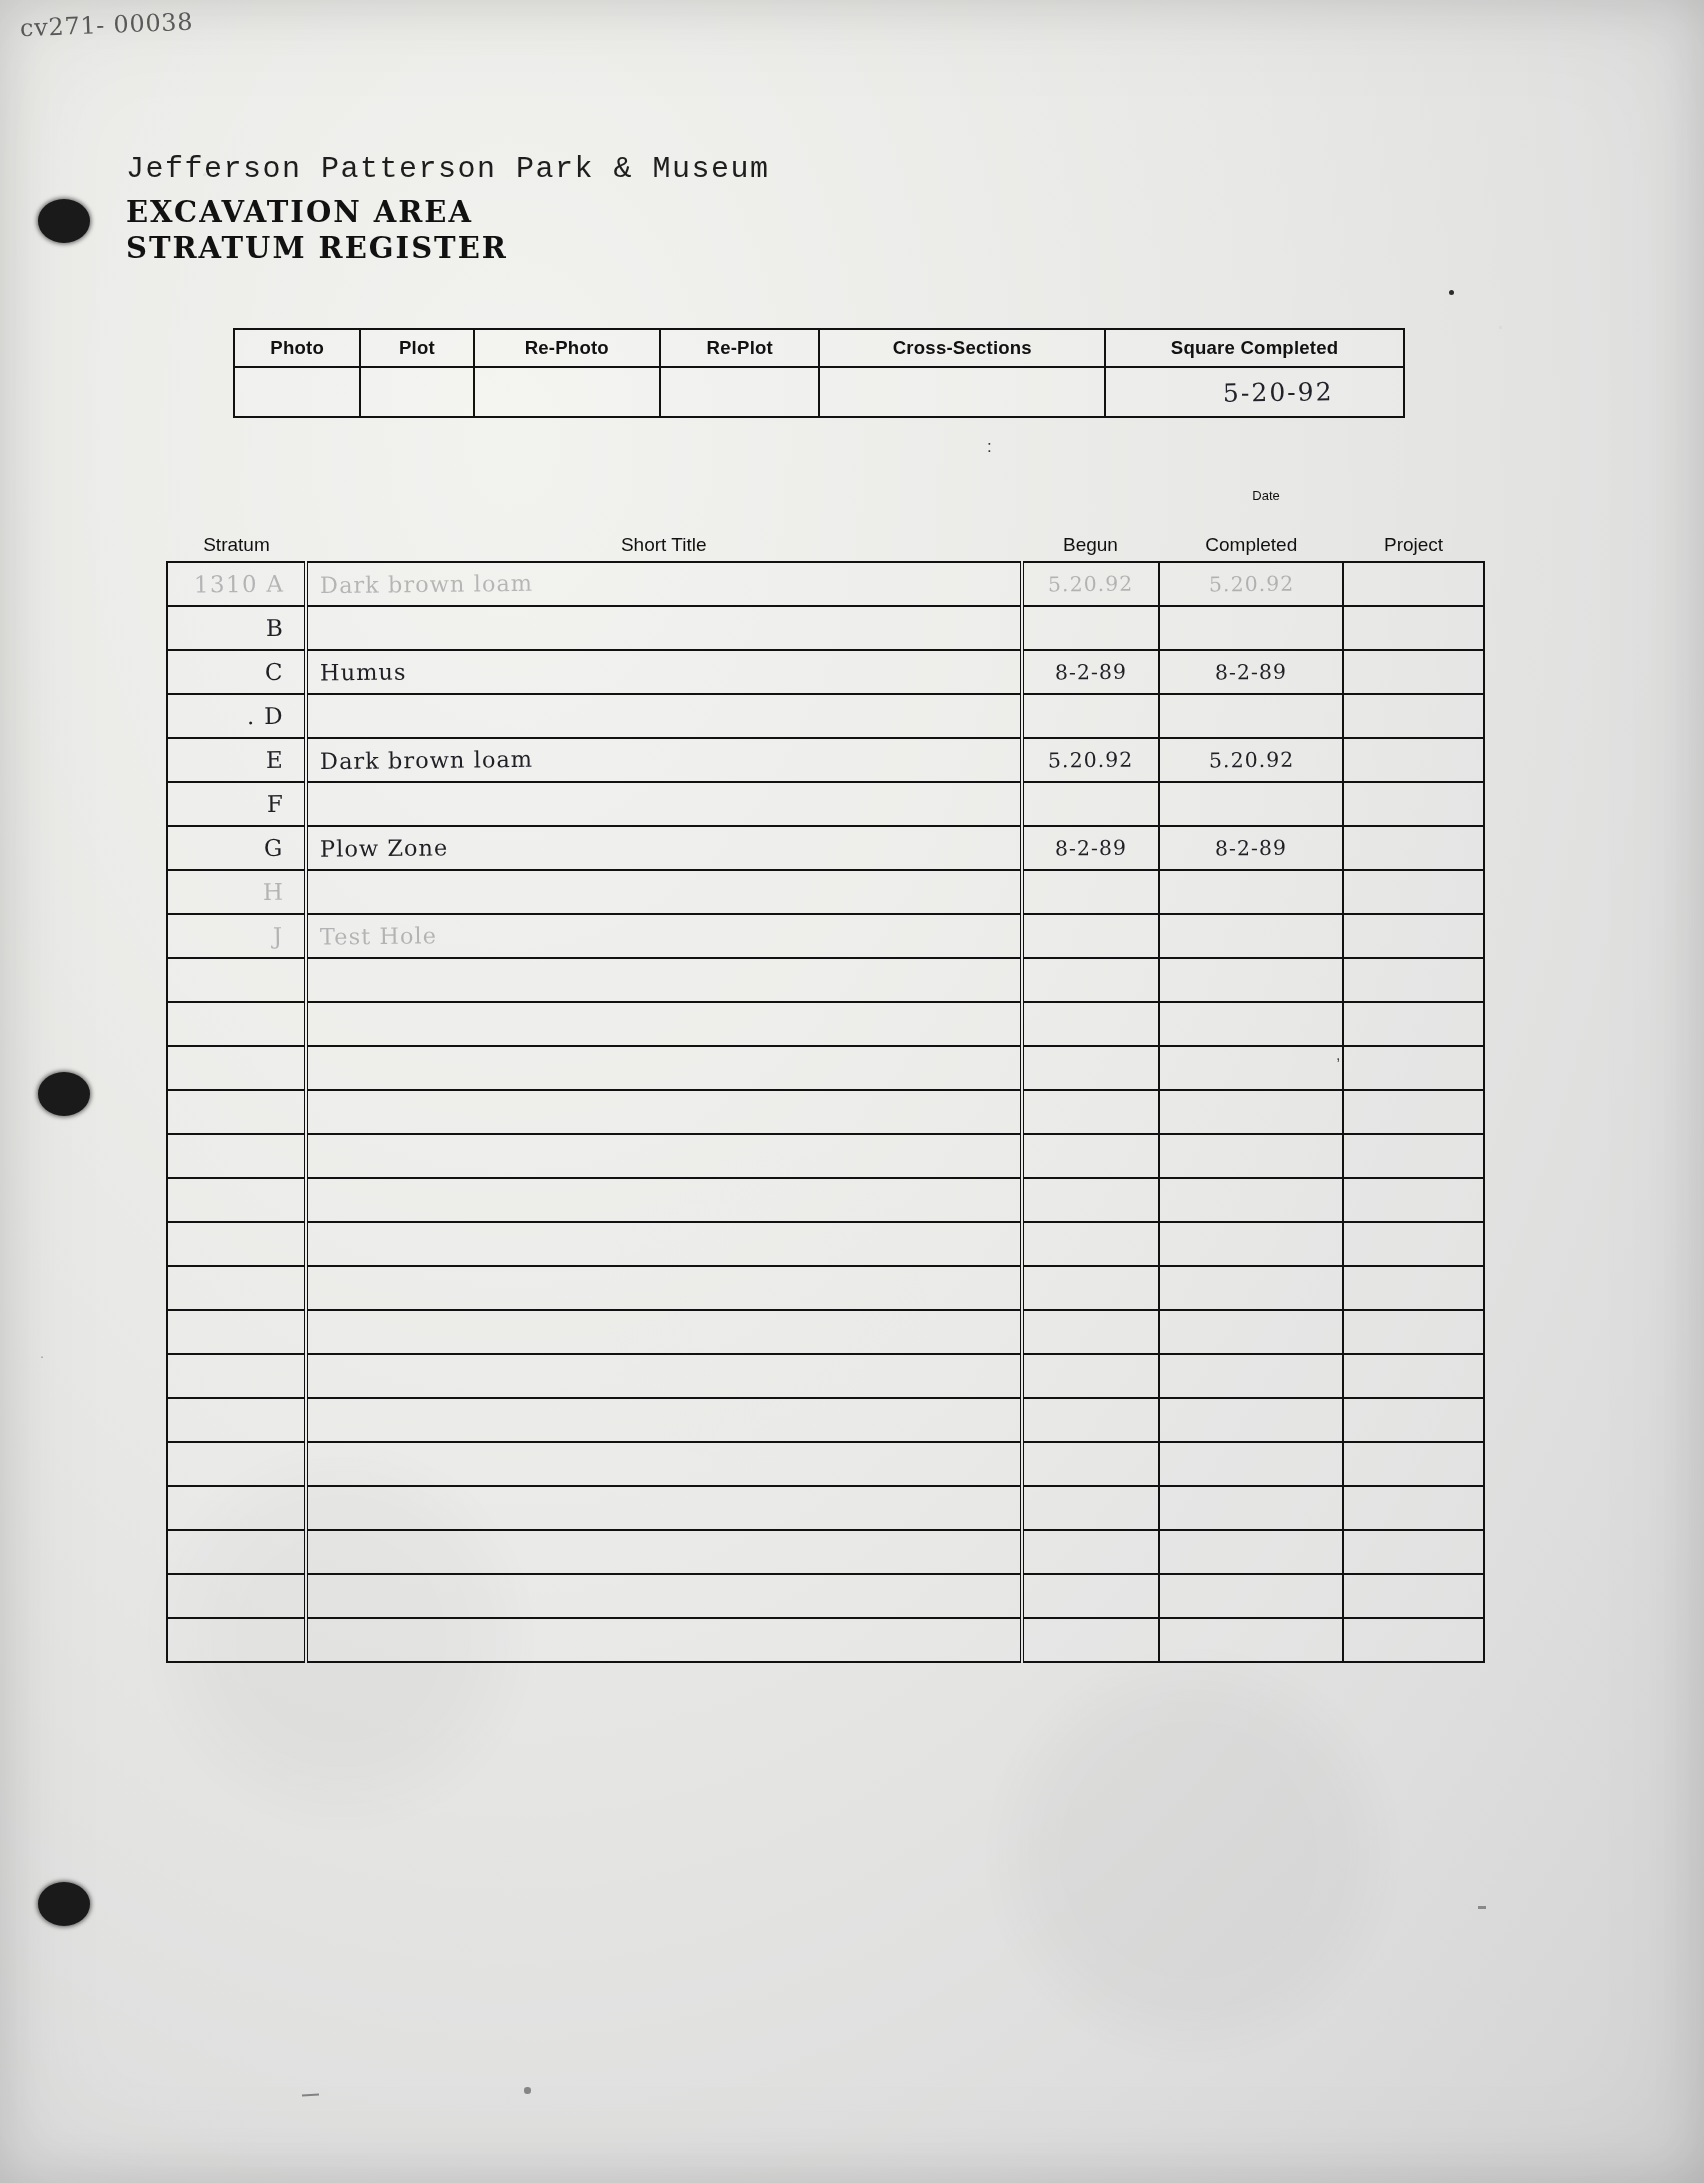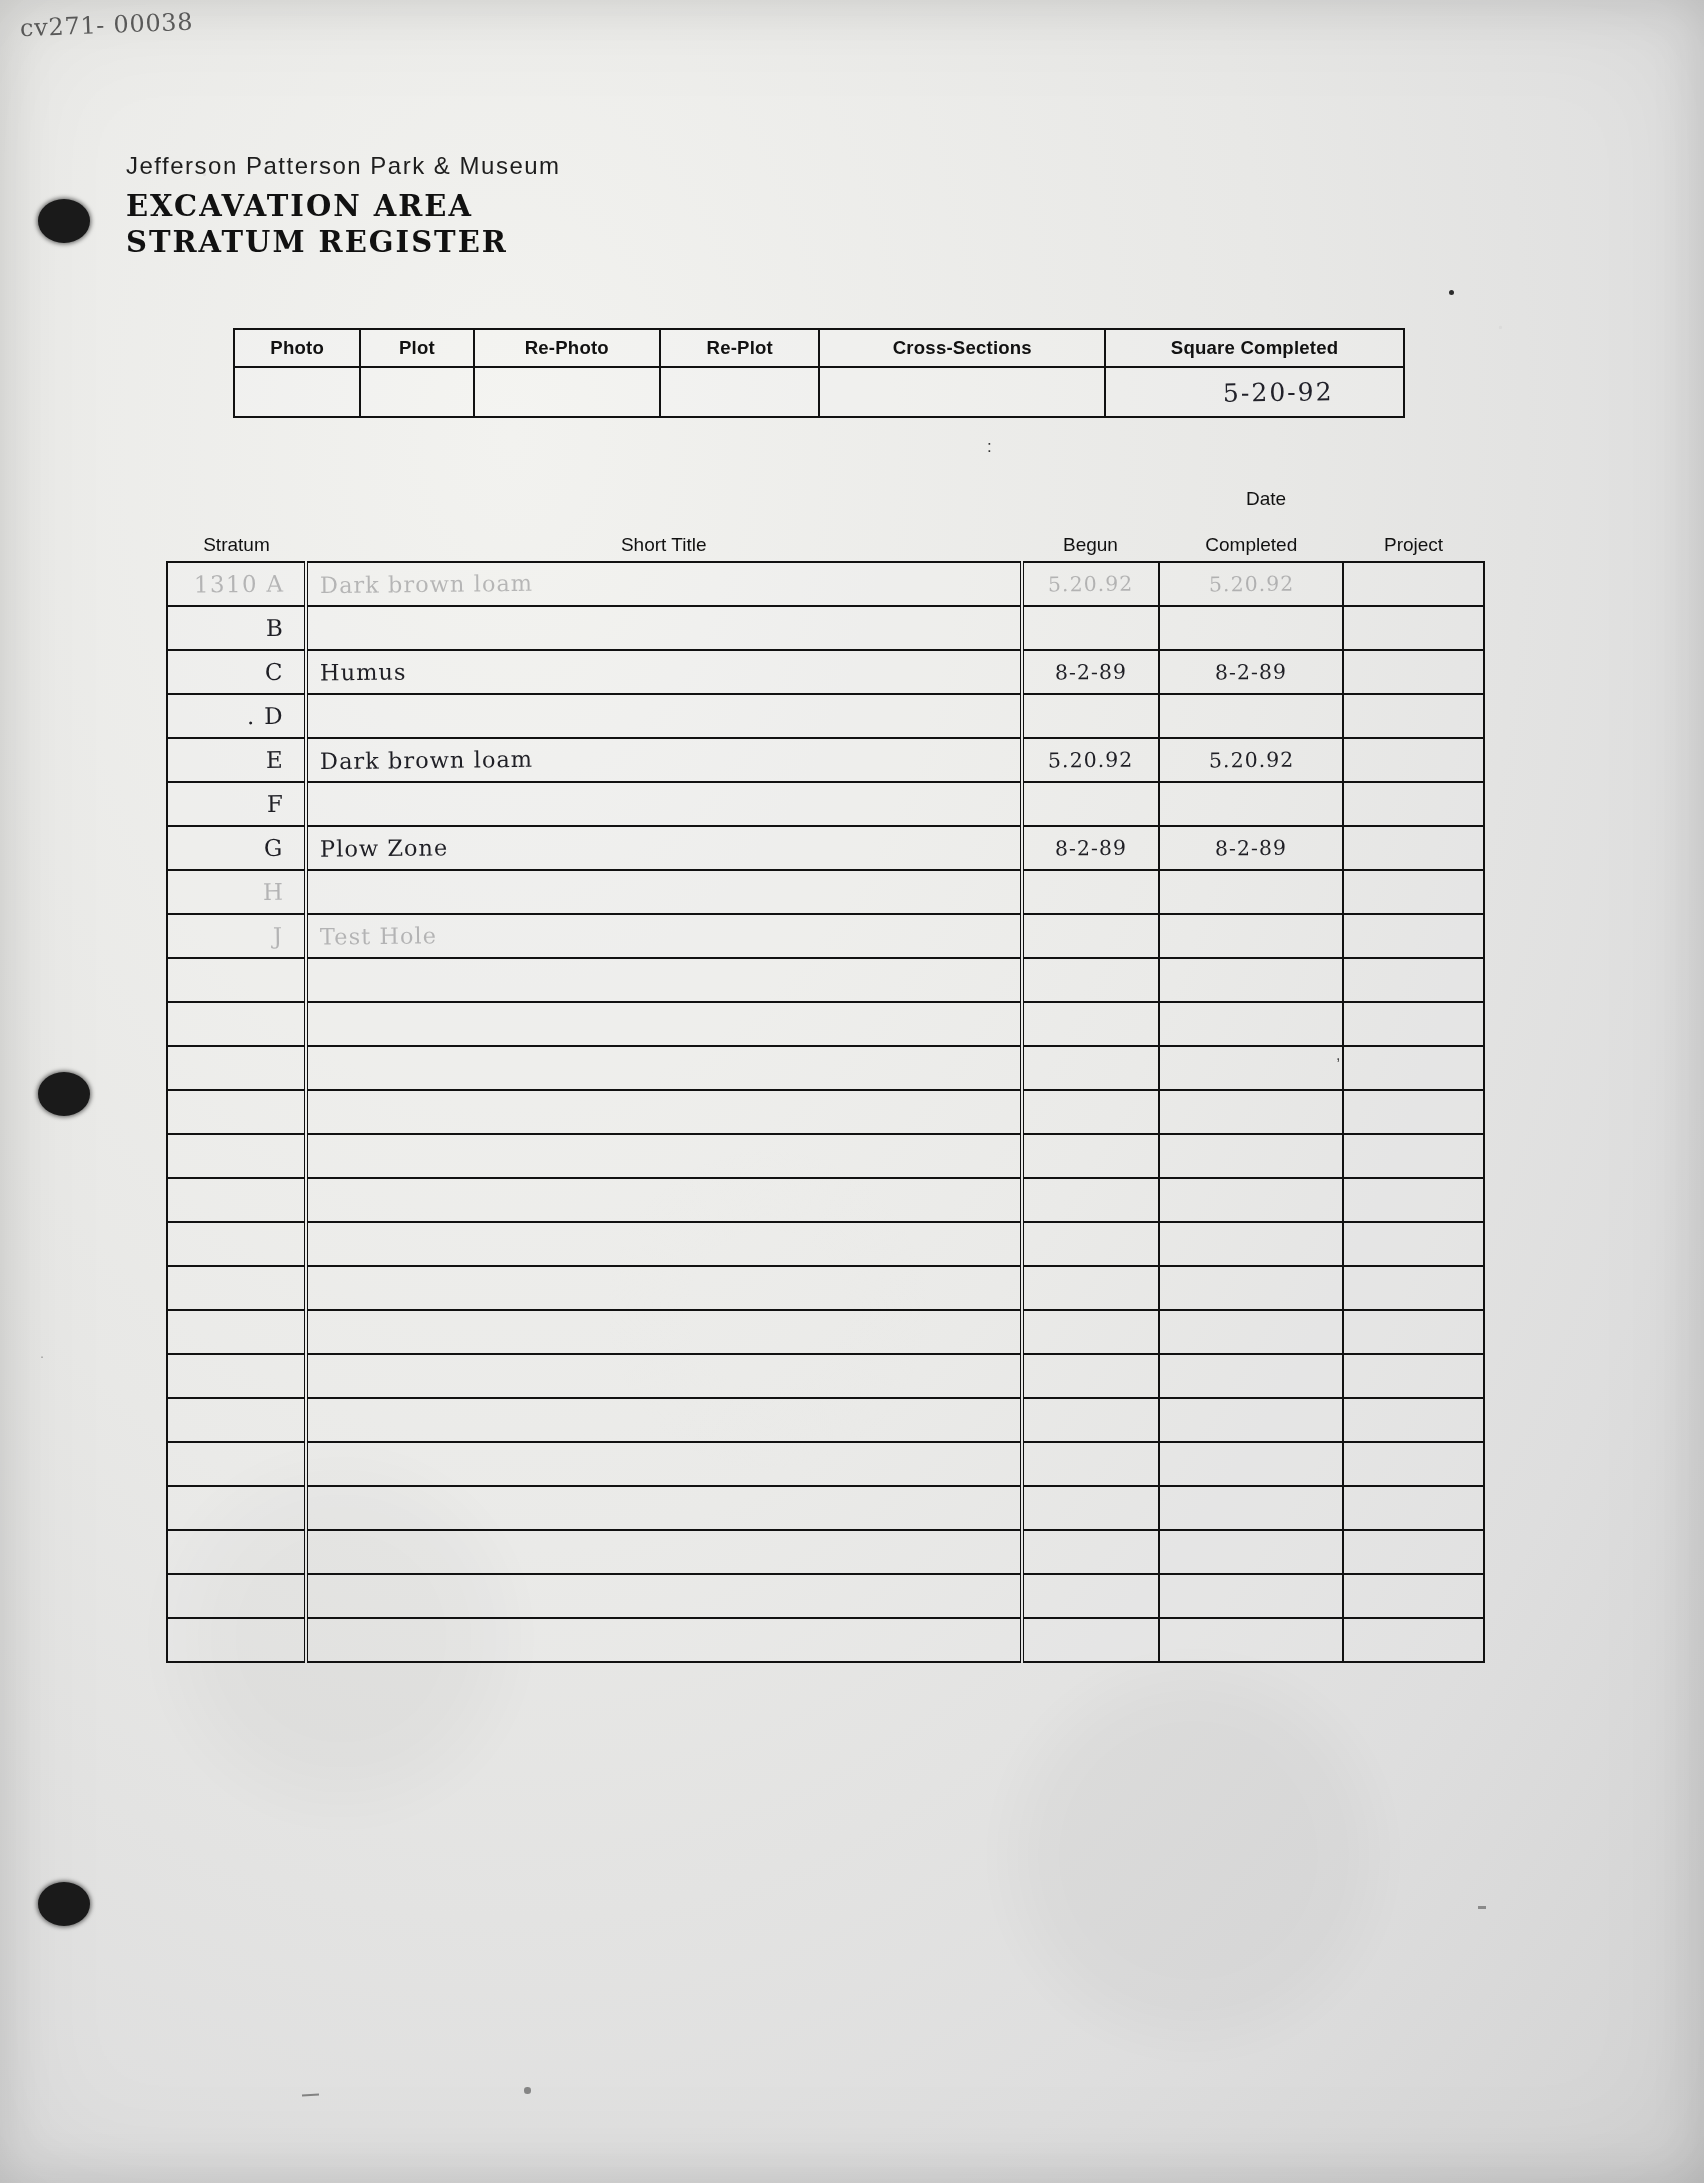--- a/index.html
+++ b/index.html
@@ -66,22 +66,22 @@
     opacity: .82;
   }
 
   
   .hdr-left {
     position: absolute;
     left: 126px;
     top: 152px;
   }
   .museum-line {
-    font-family: Liberation Sans, sans-serif;
-    font-size: 24px;
+    font-family: Liberation Mono, monospace;
+    font-size: 30px;
     letter-spacing: 1.5px;
     color: #1e1e1e;
     white-space: nowrap;
   }
   .title-main {
     font-family: "DejaVu Serif", serif;
     font-weight: bold;
     font-size: 29px;
     letter-spacing: 2px;
     color: #111;
@@ -180,21 +180,21 @@
   }
 
   
   .date-cap {
     position: absolute;
     left: 1127px;
     top: 488px;
     width: 278px;
     text-align: center;
     font-family: "Liberation Sans", sans-serif;
-    font-size: 19px;
+    font-size: 13px;
     color: #111;
   }
   .main-table {
     position: absolute;
     left: 166px;
     top: 516px;
     width: 1319px;
     border-collapse: collapse;
     padding-left: 24px;
   }

